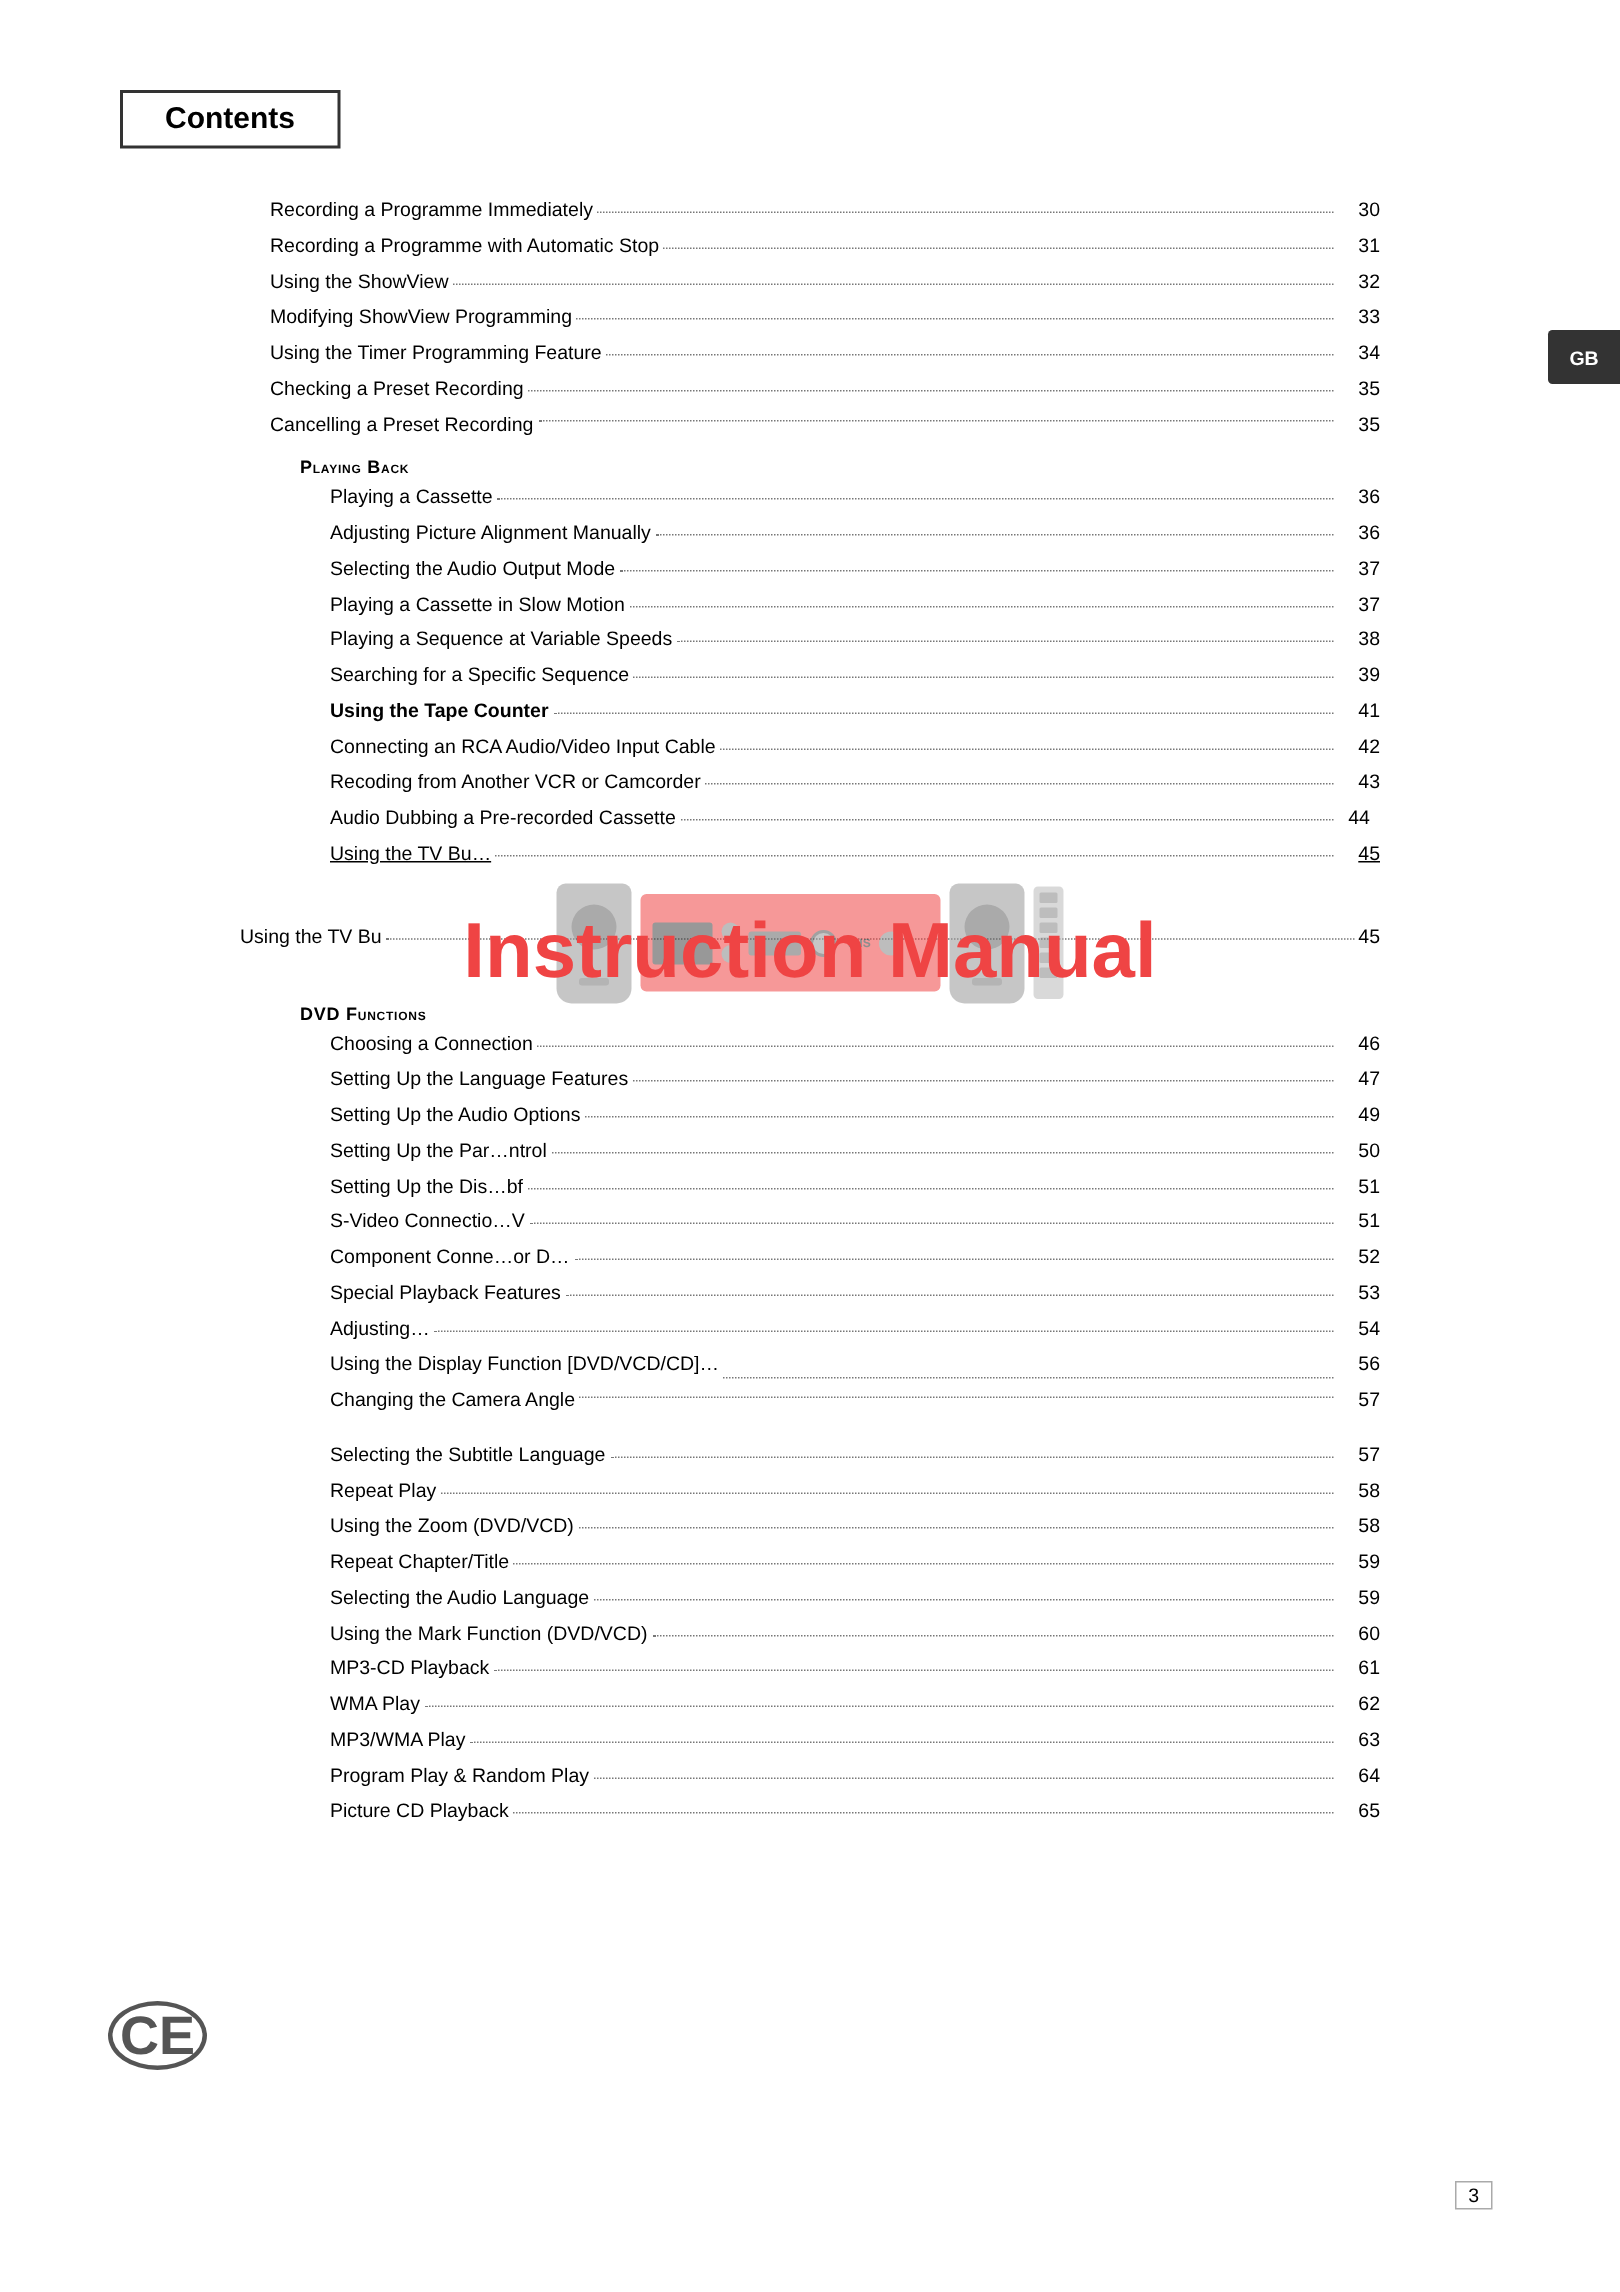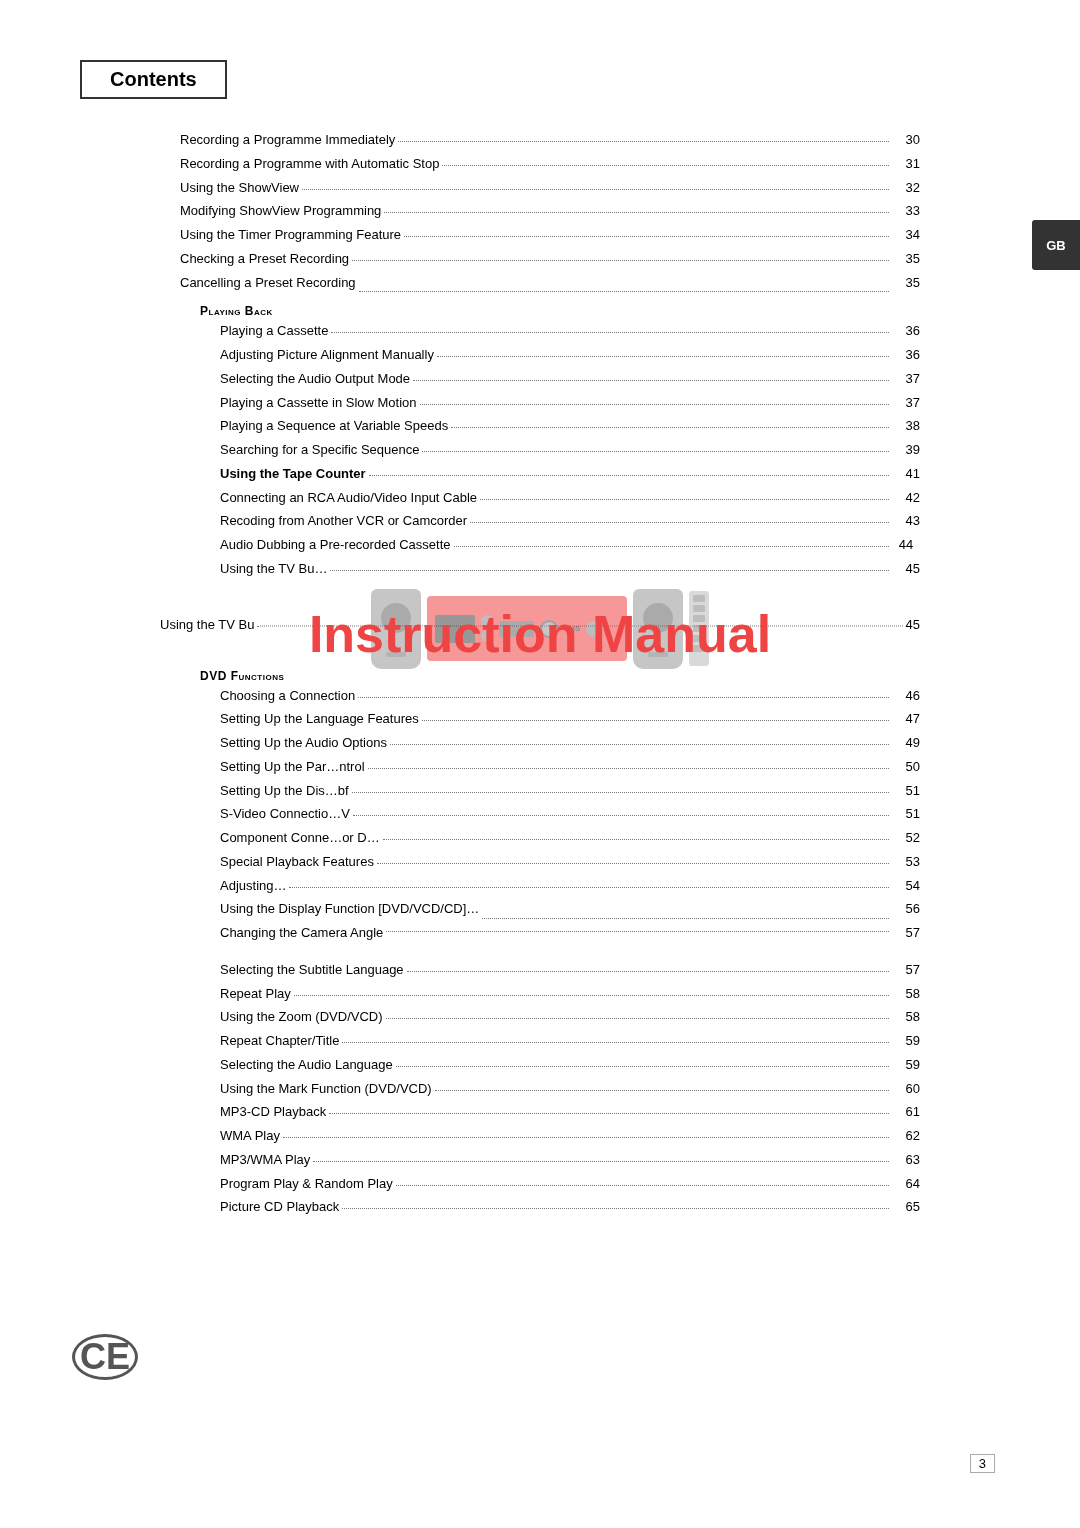--- a/index.html
+++ b/index.html
@@ -37,21 +37,21 @@
       letter-spacing: 0.5px;
     }
     .indent1 {
       padding-left: 40px;
     }
     .gb-badge {
       position: absolute;
       right: 0;
       top: 220px;
       width: 48px;
-      height: 50px;
+      height: 36px;
       background: #333;
       color: #fff;
       font-size: 13px;
       font-weight: bold;
       display: flex;
       align-items: center;
       justify-content: center;
       border-radius: 3px 0 0 3px;
     }
   </style>
@@ -97,21 +97,21 @@
           <div style="display: flex; align-items: baseline; line-height: 1.75; font-size: 13px; margin-bottom: 1px;">
             <span style="white-space: nowrap;">Using the Timer Programming Feature</span>
             <div style="flex: 1 1 0%; border-bottom: 1px dotted rgb(119, 119, 119); margin: 0px 3px; position: relative; top: -2px; min-width: 20px;"></div>
             <span style="white-space: nowrap; min-width: 28px; text-align: right;">34</span>
           </div>
           <div style="display: flex; align-items: baseline; line-height: 1.75; font-size: 13px; margin-bottom: 1px;">
             <span style="white-space: nowrap;">Checking a Preset Recording</span>
             <div style="flex: 1 1 0%; border-bottom: 1px dotted rgb(119, 119, 119); margin: 0px 3px; position: relative; top: -2px; min-width: 20px;"></div>
             <span style="white-space: nowrap; min-width: 28px; text-align: right;">35</span>
           </div>
-          <div style="display: flex; align-items: flex-end; line-height: 1.75; font-size: 13px; margin-bottom: 1px;">
+          <div style="display: flex; align-items: center; line-height: 1.75; font-size: 13px; margin-bottom: 1px;">
             <span style="white-space: nowrap;">Cancelling a Preset Recording</span>
             <div style="flex: 1 1 0%; border-bottom: 1px dotted rgb(119, 119, 119); margin: 0px 3px; position: relative; top: -2px; min-width: 20px;"></div>
             <span style="white-space: nowrap; min-width: 28px; text-align: right;">35</span>
           </div>
         </div>
     </div>
 
     <div class="section-label indent1">
       <span>Playing Back</span>
     </div>
@@ -160,21 +160,21 @@
           <div style="display: flex; align-items: baseline; line-height: 1.75; font-size: 13px; margin-bottom: 1px;">
             <span style="white-space: nowrap;">Recoding from Another VCR or Camcorder</span>
             <div style="flex: 1 1 0%; border-bottom: 1px dotted rgb(119, 119, 119); margin: 0px 3px; position: relative; top: -2px; min-width: 20px;"></div>
             <span style="white-space: nowrap; min-width: 28px; text-align: right;">43</span>
           </div>
           <div style="display: flex; align-items: baseline; line-height: 1.75; font-size: 13px; margin-bottom: 1px;">
             <span style="white-space: nowrap;">Audio Dubbing a Pre-recorded Cassette</span>
             <div style="flex: 1 1 0%; border-bottom: 1px dotted rgb(119, 119, 119); margin: 0px 3px; position: relative; top: -2px; min-width: 20px;"></div>
             <span style="white-space: nowrap; min-width: 28px; text-align: center;">44</span>
           </div>
-          <div style="display: flex; align-items: baseline; line-height: 1.75; font-size: 13px; margin-bottom: 1px;">
+          <div style="display: flex; align-items: baseline; line-height: 1.75; font-size: 13px; margin-bottom: 1px; text-decoration: underline;">
             <span style="white-space: nowrap;">Using the TV Bu…</span>
             <div style="flex: 1 1 0%; border-bottom: 1px dotted rgb(119, 119, 119); margin: 0px 3px; position: relative; top: -2px; min-width: 20px;"></div>
             <span style="white-space: nowrap; min-width: 28px; text-align: right;">45</span>
           </div>
         </div>
     </div>
 
     <div style="position: relative; height: 70px; margin: 8px 0;">
       <div style="position: absolute; left: 0; right: 0; top: 50%; transform: translateY(-50%); display: flex; align-items: baseline; gap: 0; font-size: 13px; z-index: 1;">
         <span>Using the TV Bu</span>

